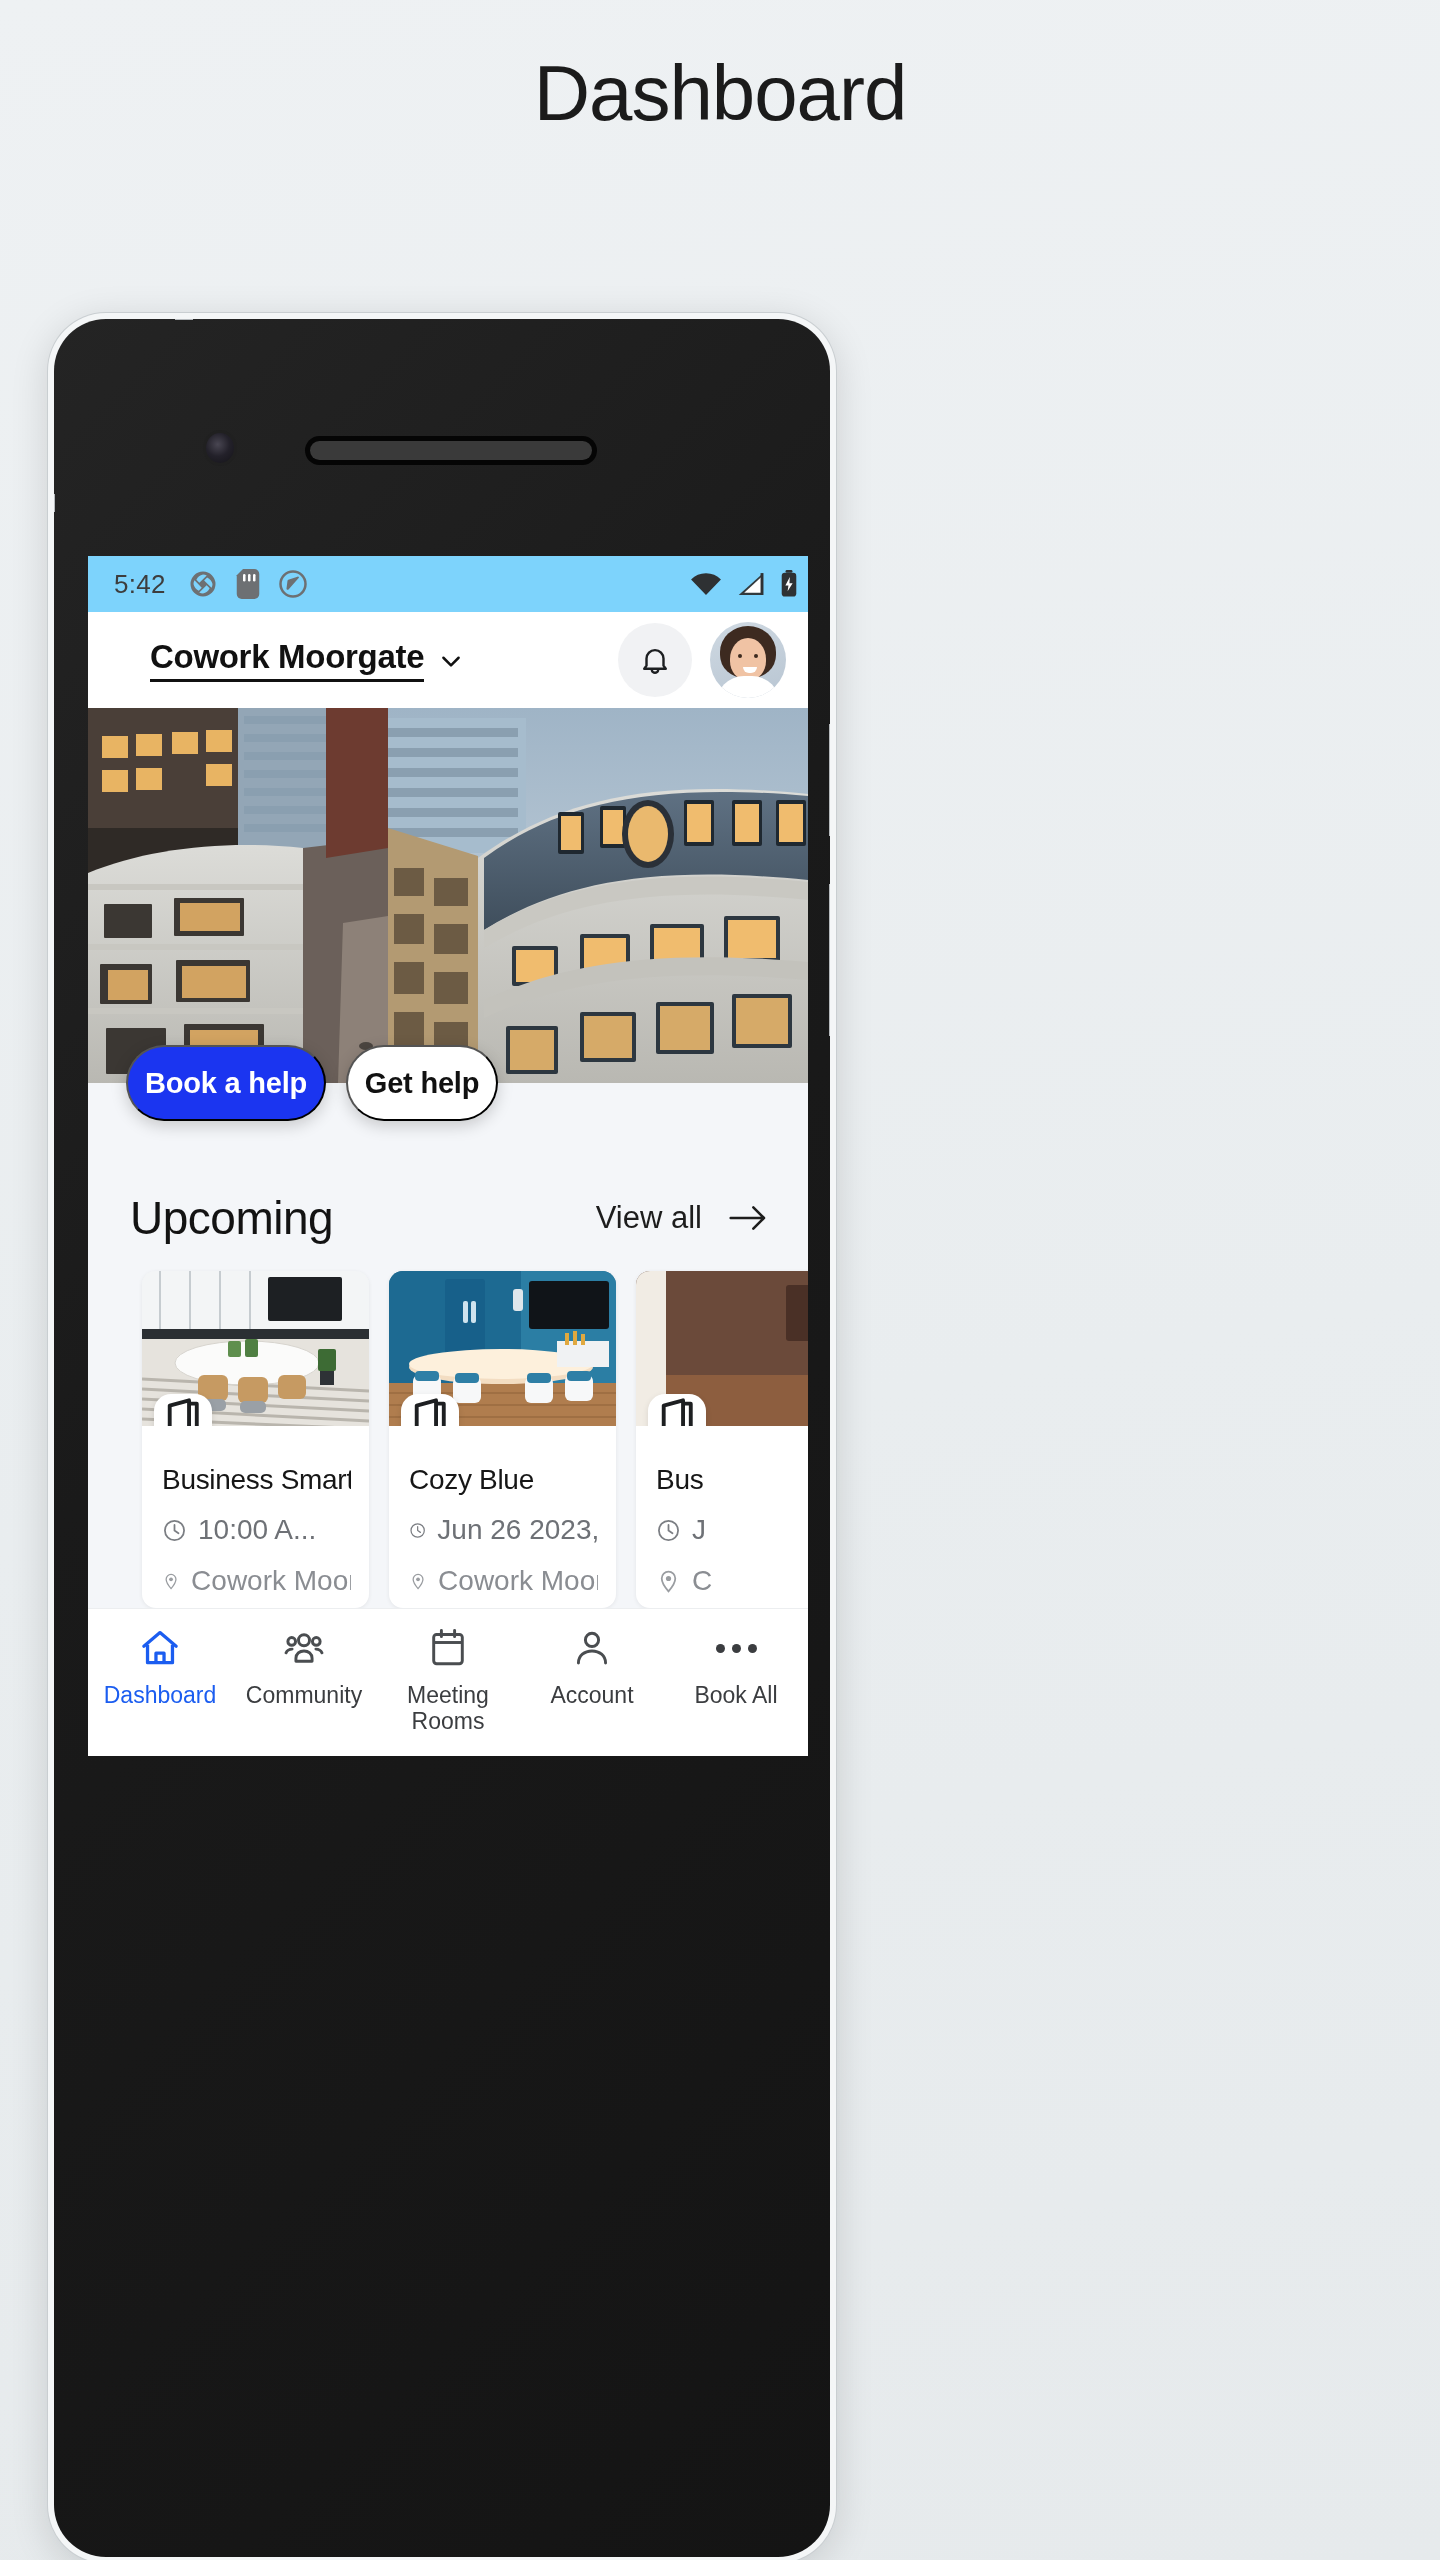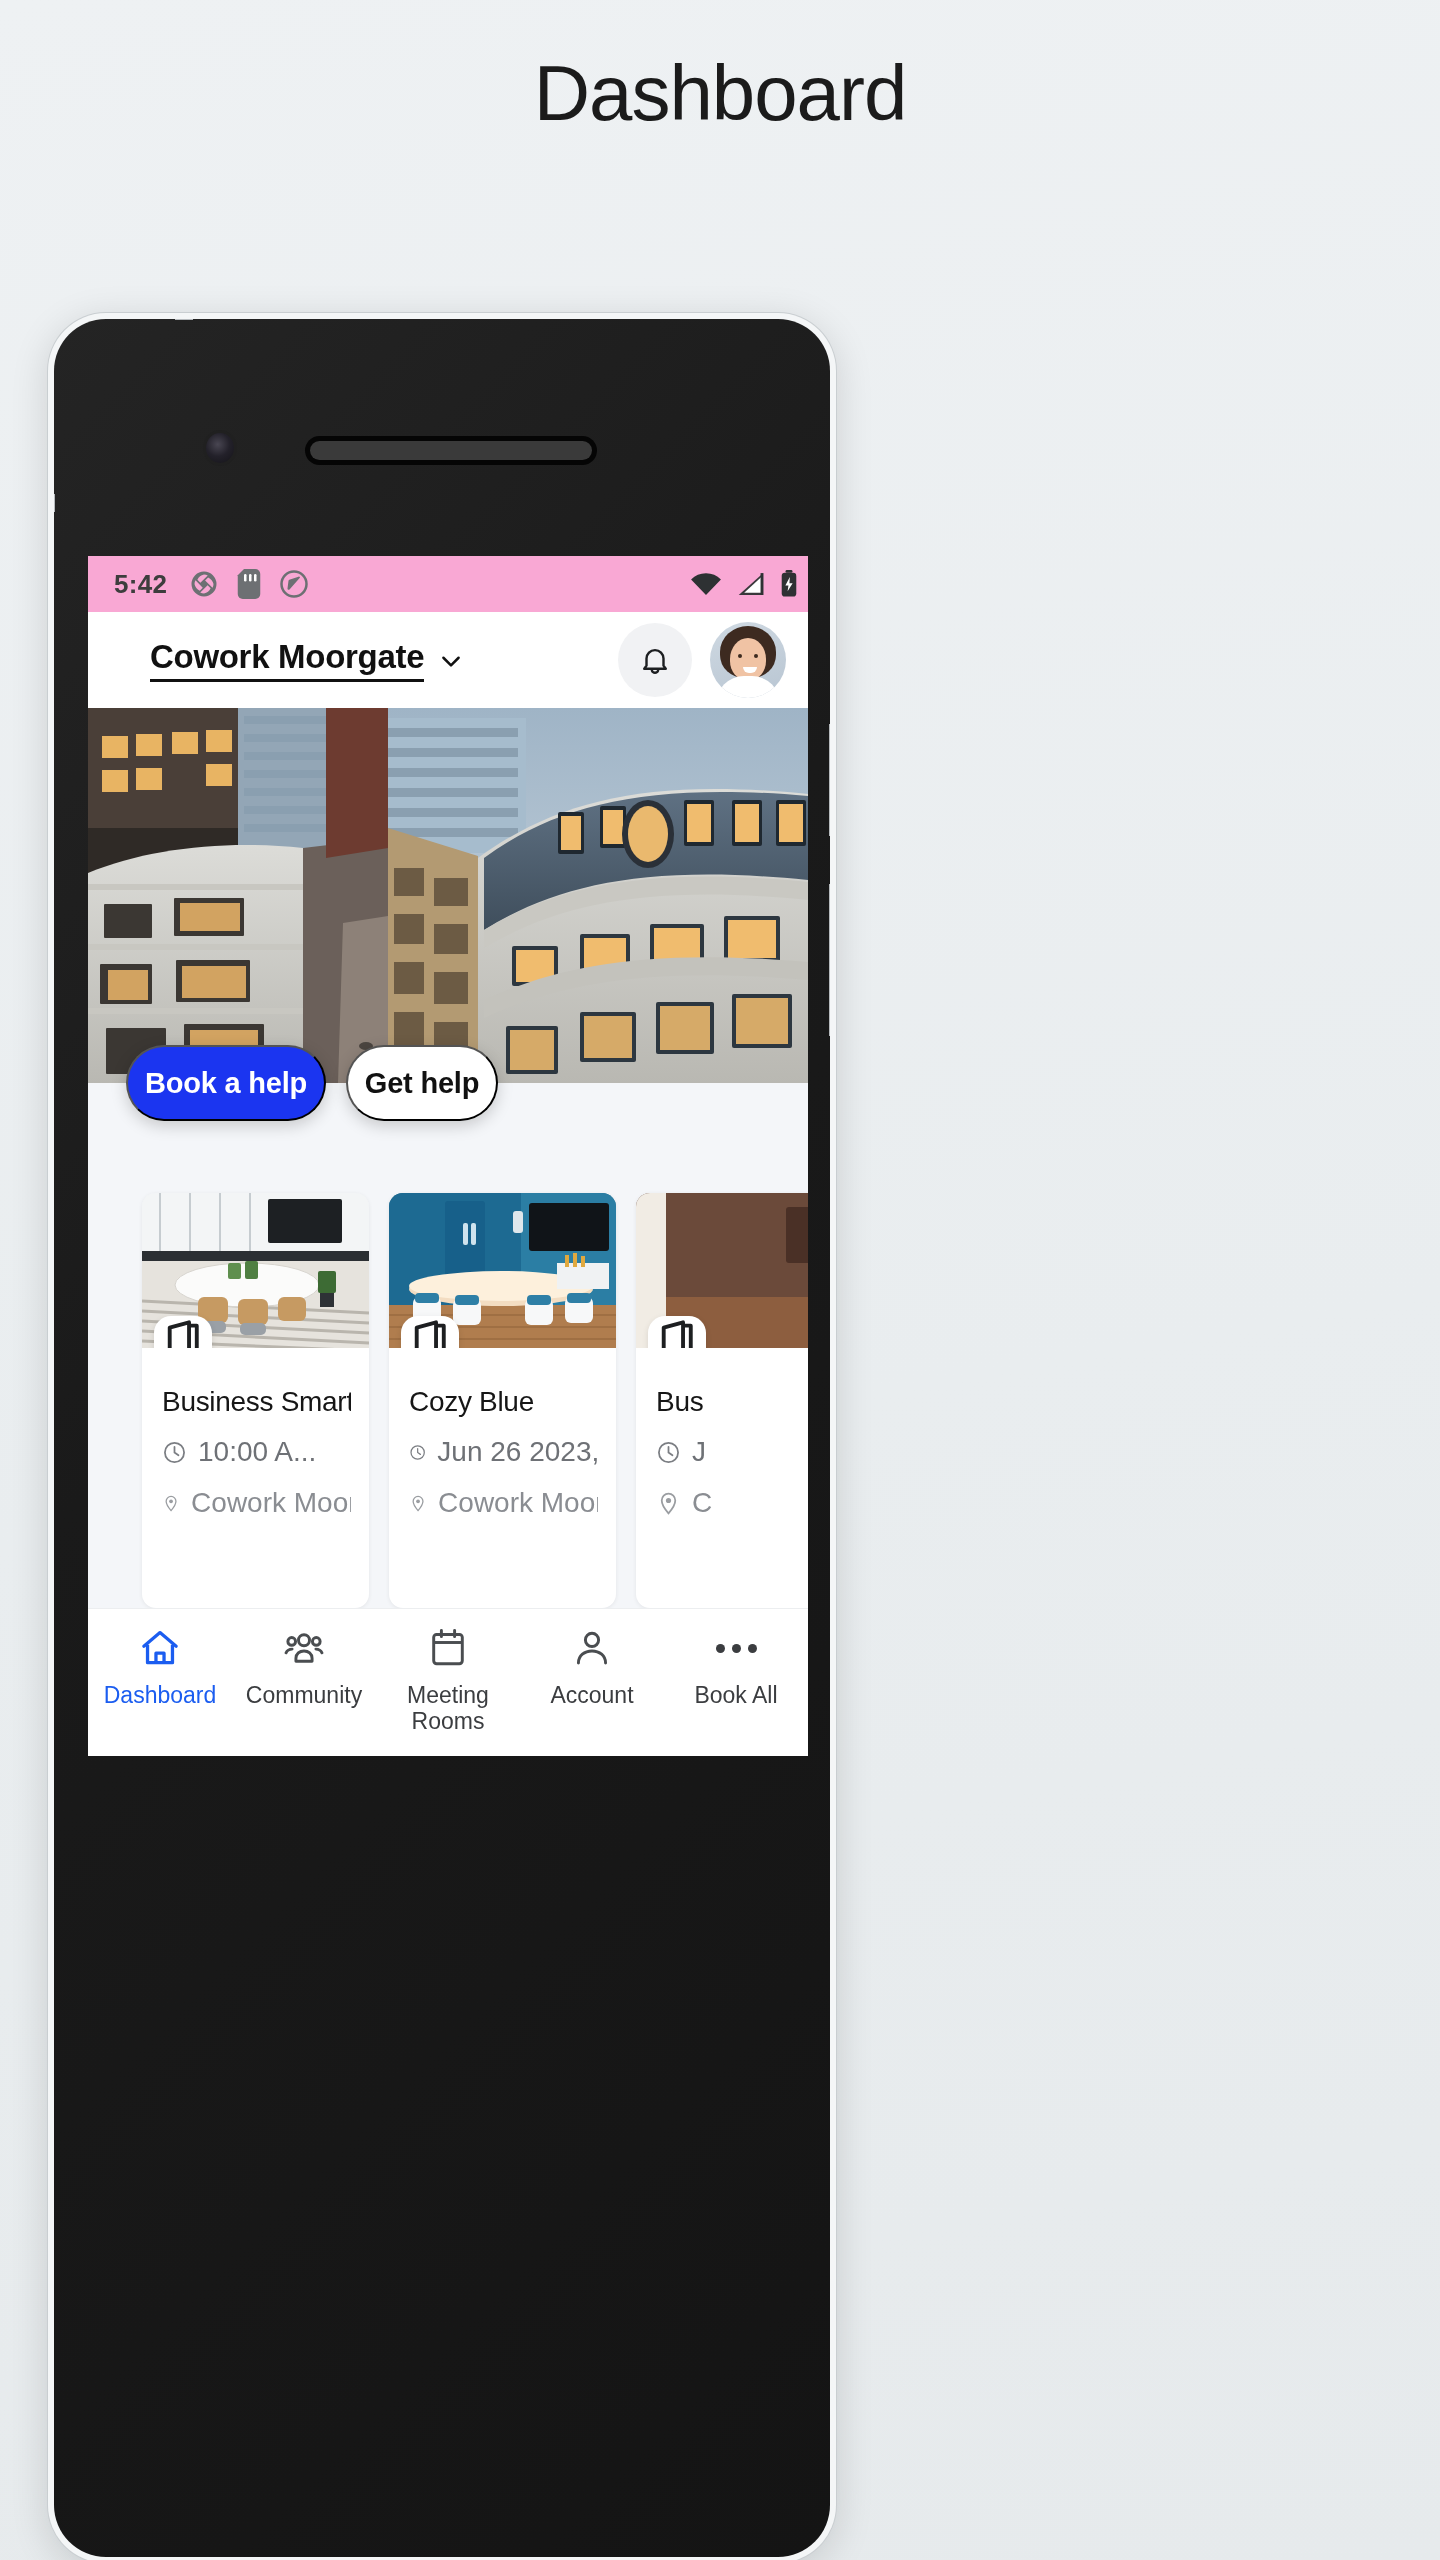--- a/index.html
+++ b/index.html
@@ -70,23 +70,22 @@
     display: flex;
     flex-direction: column;
   }
 
   
   .statusbar {
     height: 56px;
     display: flex;
     align-items: center;
     padding: 0 10px 0 26px;
-    background: #f9a8d4;
+    background: #7dd3fc;
     flex: none;
-    font-weight: bold;
   }
   .sb-time {
     font-size: 26px;
     color: #3d3d3d;
     letter-spacing: .3px;
     margin-right: 22px;
   }
   .sb-icons-left { display: flex; align-items: center; gap: 18px; }
   .sb-right { margin-left: auto; display: flex; align-items: center; gap: 14px; }
   .sb-ico { display: block; }
@@ -456,20 +455,29 @@
               <rect x="648" y="290" width="52" height="46"></rect>
           </g>
         </svg>
       </div>
 
       <div class="actions">
         <button class="pill pill-primary">Book a help</button>
         <button class="pill pill-secondary">Get help</button>
       </div>
 
+      <div class="section-head">
+        <span class="section-title">Upcoming</span>
+        <div class="viewall">
+          <span class="viewall-label">View all</span>
+          <svg class="arrow-ico" width="40" height="28" viewBox="0 0 30 20">
+            <path d="M2 10h25M19 2l8 8-8 8" fill="none" stroke="#1d1d1d" stroke-width="1.9" stroke-linecap="round" stroke-linejoin="round"></path>
+          </svg>
+        </div>
+      </div>
 
       <div class="cards">
 
         <div class="card">
           <div class="card-img">
             <svg viewBox="0 0 227 155" preserveAspectRatio="none">
               <rect width="227" height="155" fill="#eceff1"></rect>
               <rect x="0" y="0" width="227" height="60" fill="#f3f5f6"></rect>
               <g stroke="#c6ccd0" stroke-width="2">
                 <line x1="18" y1="0" x2="18" y2="60"></line>

